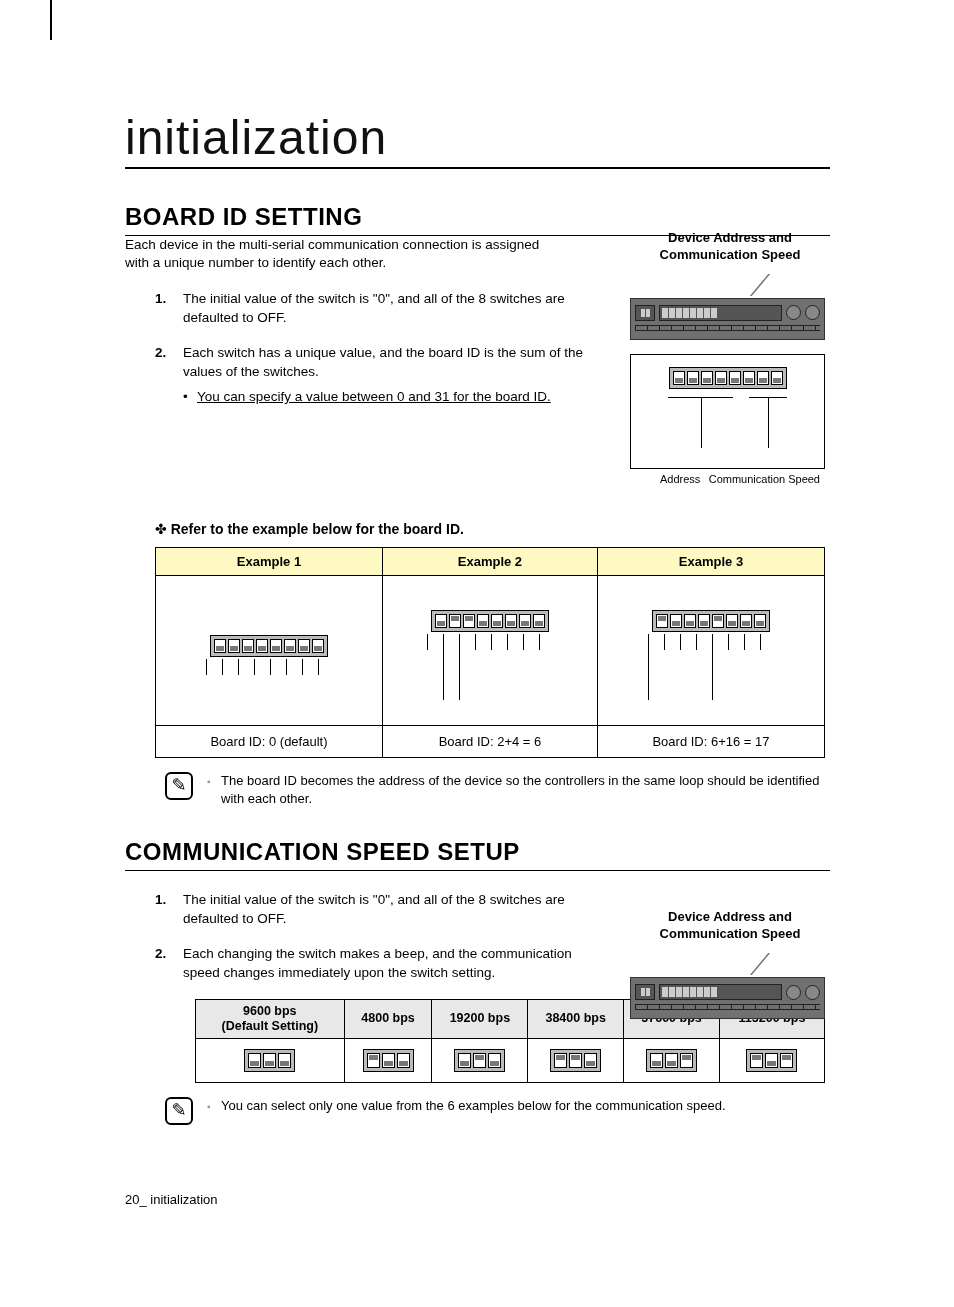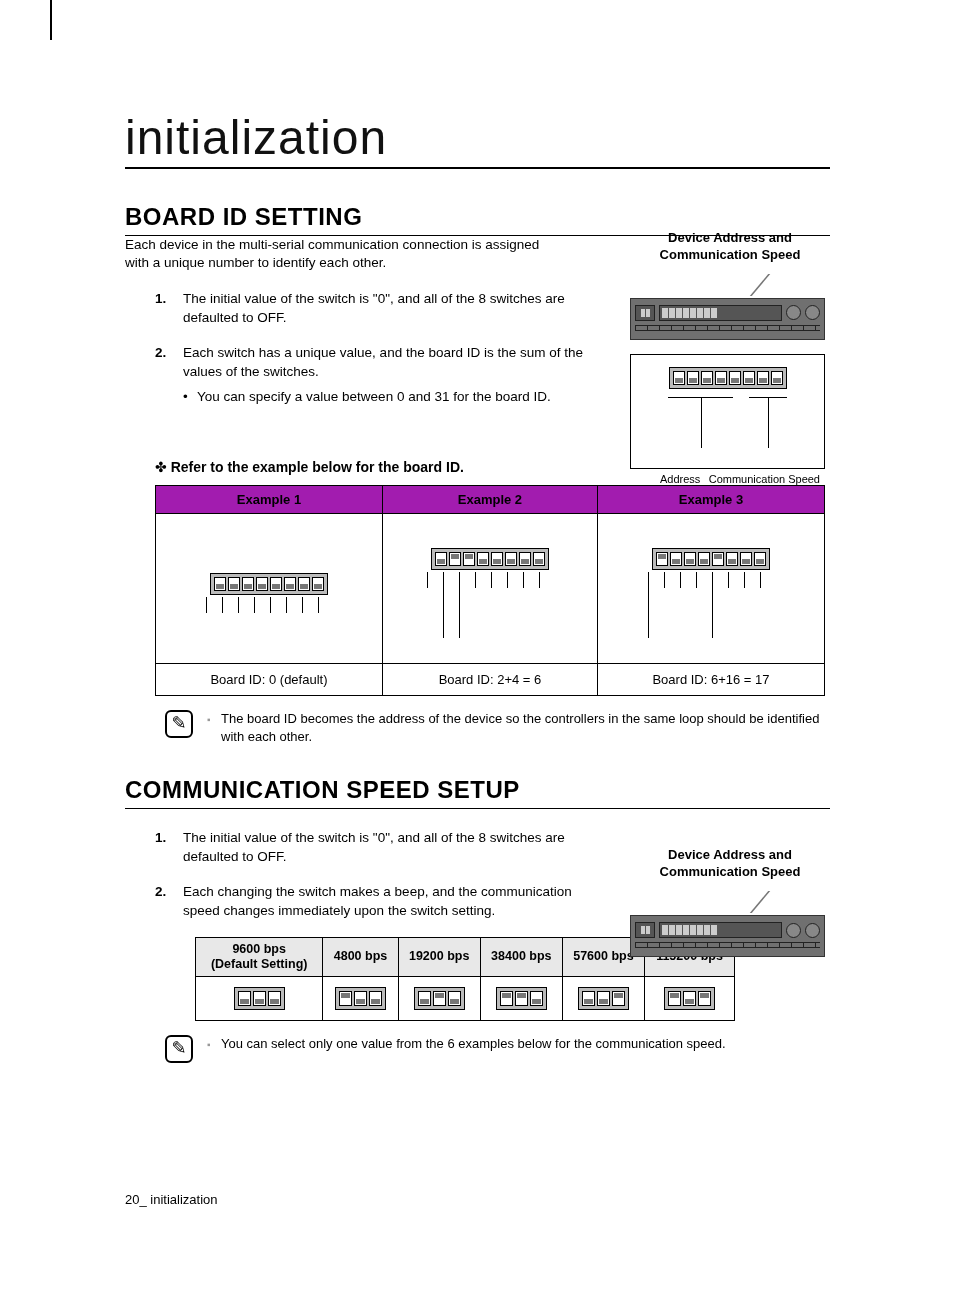--- a/index.html
+++ b/index.html
@@ -78,20 +78,21 @@
     padding-left: 28px;
   }
   ol.steps > li .num {
     position: absolute;
     left: 0;
     font-weight: bold;
   }
   ul.bullets {
     list-style: none;
     margin-top: 6px;
+    text-decoration: underline;
   }
   ul.bullets li {
     font-size: 13.5px;
     line-height: 1.4;
     position: relative;
     padding-left: 14px;
   }
   ul.bullets li::before {
     content: "•";
     position: absolute;
@@ -170,21 +171,21 @@
     border-collapse: collapse;
     margin-left: 30px;
     font-size: 13px;
   }
   table.examples th, table.examples td {
     border: 1px solid #000;
     text-align: center;
     vertical-align: middle;
   }
   table.examples th {
-    background: #a21caf;
+    background: #fef9c3;
     font-weight: bold;
     padding: 6px;
   }
   table.examples td.dip-cell { padding: 14px 0 4px; height: 150px; }
   table.examples td.label-cell { padding: 8px; }
 
   .note-row {
     display: flex;
     align-items: flex-start;
     gap: 14px;
@@ -199,21 +200,21 @@
     display: flex; align-items:center; justify-content:center;
     font-size: 18px;
     flex-shrink: 0;
   }
   .note-body ul { list-style:none; }
   .note-body li { position:relative; padding-left:14px; margin-bottom:4px; }
   .note-body li::before { content:"▪"; color:#999; font-size:10px; position:absolute; left:0; top:3px; }
 
   
   table.speed {
-    width: 540px;
+    width: 630px;
     border-collapse: collapse;
     margin-left: 70px;
     font-size: 12.5px;
   }
   table.speed th, table.speed td {
     border: 1px solid #000;
     text-align: center;
     vertical-align: middle;
   }
   table.speed th { background:#e8e8e8; font-weight:bold; padding:4px 2px; line-height:1.2; }
@@ -305,21 +306,21 @@
           </div>
         </div>
       </div>
       <div style="display:flex;justify-content:space-between;font-size:11px;padding:0 10px 0 30px;margin-top:4px;">
         <span>Address</span>
         <span>Communication Speed</span>
       </div>
     </div>
   </div>
 
-  <div class="subhead" style="margin-top:52px;">Refer to the example below for the board ID.</div>
+  <div class="subhead" style="margin-top:114px;">Refer to the example below for the board ID.</div>
 
   <table class="examples">
     <tbody>
         <tr>
       <th>Example 1</th>
       <th>Example 2</th>
       <th>Example 3</th>
     </tr>
     <tr id="dip-row">
           <td class="dip-cell">

